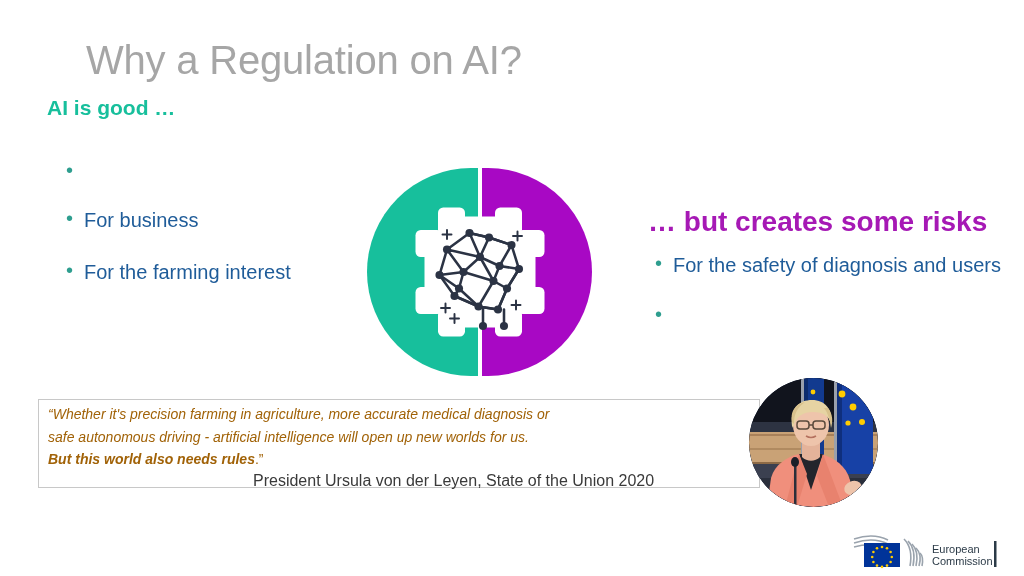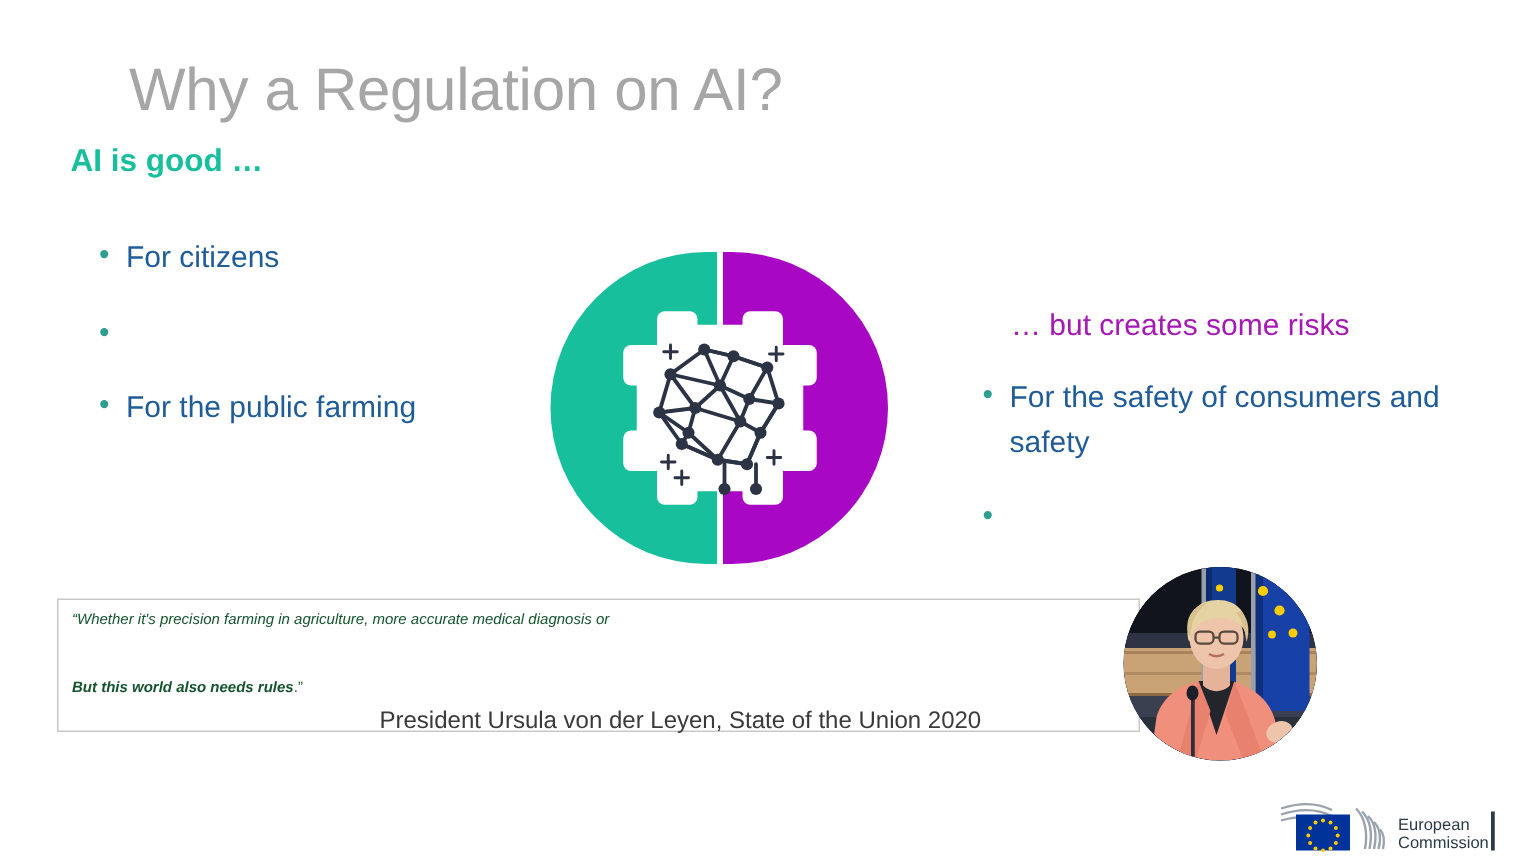--- a/index.html
+++ b/index.html
@@ -45,24 +45,24 @@
     width: 300px;
   }
   .right-list {
     position: absolute;
     left: 655px;
     top: 250px;
     width: 360px;
   }
   .heading-risks {
     position: absolute;
-    left: 674px;
+    left: 648px;
     top: 206px;
-    font-size: 20px;
-    font-weight: normal;
+    font-size: 28px;
+    font-weight: bold;
     color: #a619b5;
     white-space: nowrap;
   }
   .bullet-row {
     display: flex;
     align-items: flex-start;
     margin-bottom: 22px;
   }
   .right-list .bullet-row { margin-bottom: 21px; }
   .bullet-dot {
@@ -131,23 +131,23 @@
     height: 89px;
     border: 1px solid #c8c8c8;
     background: #ffffff;
     box-sizing: border-box;
   }
   .quote-text {
     position: absolute;
     left: 48px;
     top: 403px;
     width: 700px;
-    font-size: 10px;
+    font-size: 14px;
     line-height: 22.5px;
-    color: #14532d;
+    color: #a16207;
     font-style: italic;
   }
   .quote-strong {
     font-weight: bold;
     font-style: italic;
     margin-top: 24px;
   }
   .quote-endquote {
     font-style: normal;
   }
@@ -185,28 +185,28 @@
 </head>
 <body>
 
 <div class="slide-title">Why a Regulation on AI?</div>
 
 <div class="heading-good">AI is good …</div>
 
 <div class="left-list">
   <div class="bullet-row">
     <span class="bullet-dot">•</span>
-    <span class="bullet-text">For citizens</span>
-  </div>
-  <div class="bullet-row">
-    <span class="bullet-dot">•</span>
-  </div>
-  <div class="bullet-row">
-    <span class="bullet-dot">•</span>
-    <span class="bullet-text">For the public farming</span>
+  </div>
+  <div class="bullet-row">
+    <span class="bullet-dot">•</span>
+    <span class="bullet-text">For business</span>
+  </div>
+  <div class="bullet-row">
+    <span class="bullet-dot">•</span>
+    <span class="bullet-text">For the farming interest</span>
   </div>
 </div>
 
 <div class="ai-graphic">
   <div class="circle-half left"></div>
   <div class="circle-half right"></div>
   <div class="circle-gap"></div>
   <div class="gear-wrap">
     <svg viewBox="0 0 200 200" width="150" height="150" aria-hidden="true">
 
@@ -264,31 +264,31 @@
       </g>
     </svg>
   </div>
 </div>
 
 <div class="heading-risks">… but creates some risks</div>
 
 <div class="right-list">
   <div class="bullet-row">
     <span class="bullet-dot">•</span>
-    <span class="bullet-text">For the safety of consumers and safety</span>
+    <span class="bullet-text">For the safety of diagnosis and users</span>
   </div>
   <div class="bullet-row">
     <span class="bullet-dot">•</span>
   </div>
 </div>
 
 <div class="quote-box"></div>
 <div class="quote-text">
   <span>“Whether it's precision farming in agriculture, more accurate medical diagnosis or</span><br>
-  <br>
+  <span>safe autonomous driving - artificial intelligence will open up new worlds for us.</span><br>
   <span class="quote-strong">But this world also needs rules</span><span class="quote-endquote">.”</span>
 </div>
 <div class="quote-attrib">President Ursula von der Leyen, State of the Union 2020</div>
 
 <div class="photo">
   <svg viewBox="0 0 129 129" width="129" height="129" aria-hidden="true">
     <defs>
       <clipPath id="circ">
           <circle cx="64.5" cy="64.5" r="64.5"></circle>
         </clipPath>

